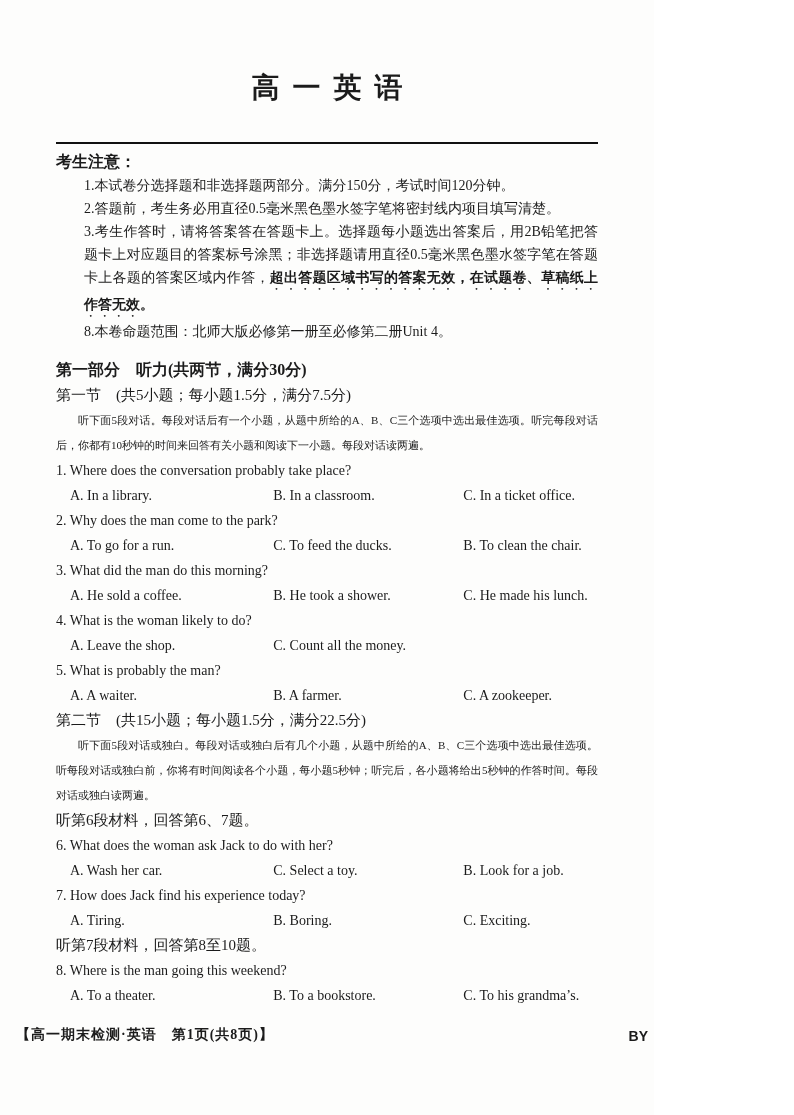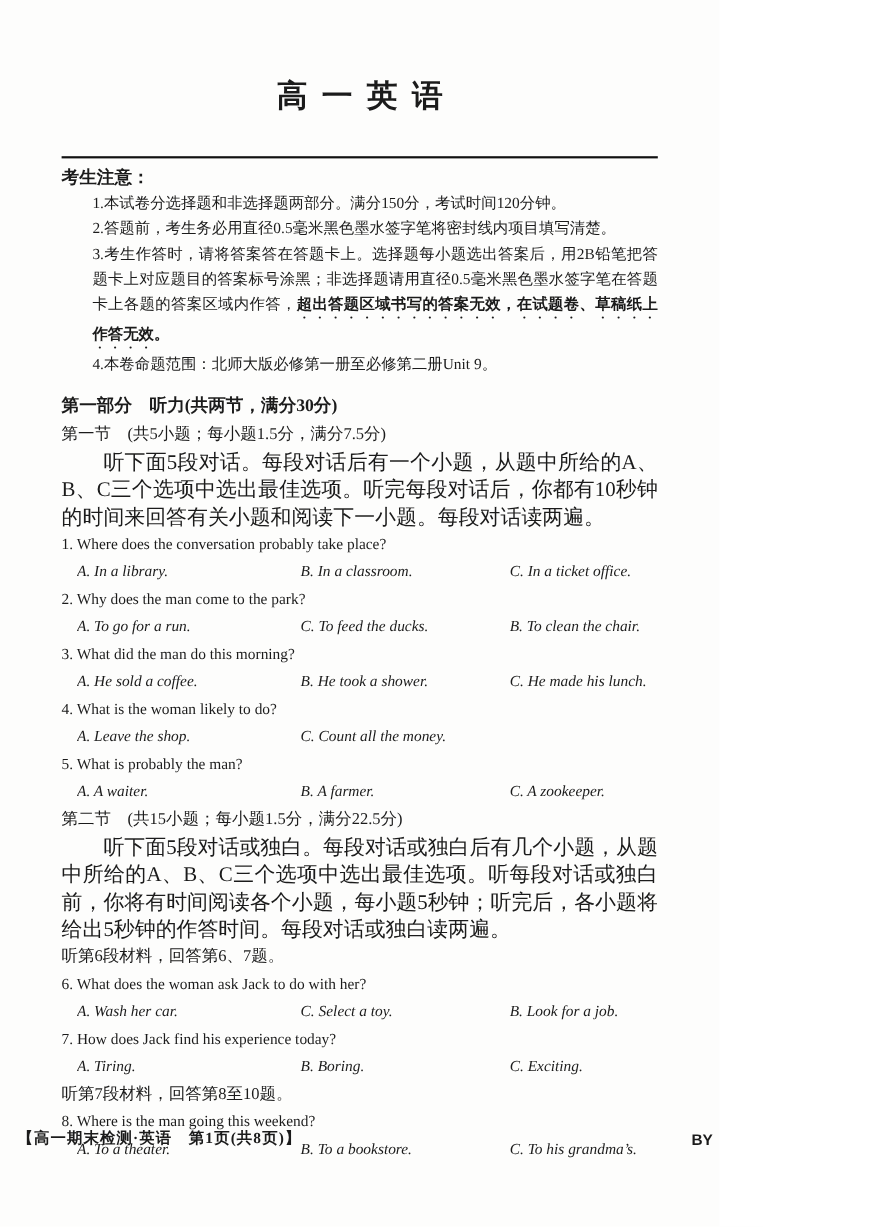--- a/index.html
+++ b/index.html
@@ -53,38 +53,38 @@
     margin-top:14px;
     font-weight:700;
     font-size:16px;
     line-height:26px;
   }
   .section-heading{
     font-size:15px;
     line-height:25px;
   }
   .instructions{
-    font-size:19px;
+    font-size:11px;
     line-height:25px;
     text-indent:2em;
     text-align:justify;
   }
   .material-line{
     font-size:15px;
     line-height:25px;
   }
   .q{font-size:14px;line-height:25px;}
   .stem{line-height:25px;}
   .opts{
     display:grid;
     grid-template-columns:38.5% 36% 25.5%;
     padding-left:14px;
     line-height:25px;
   }
-  .opts span{white-space:nowrap;overflow:hidden;font-style:italic;}
+  .opts span{white-space:nowrap;overflow:hidden;}
   .footer-center{
     position:absolute;
     left:16px;right:0;
     top:1026px;
     text-align:left;
     font-size:14px;
     font-weight:600;
     letter-spacing:1px;
   }
   .footer-right{
@@ -102,21 +102,21 @@
 <div class="page">
   <div class="content">
 
     <div class="exam-title">高一英语</div>
 
     <div class="notice">
       <div class="notice-heading">考生注意：</div>
       <div class="note">1.本试卷分选择题和非选择题两部分。满分150分，考试时间120分钟。</div>
       <div class="note">2.答题前，考生务必用直径0.5毫米黑色墨水签字笔将密封线内项目填写清楚。</div>
       <div class="note"><span>3.考生作答时，请将答案答在答题卡上。选择题每小题选出答案后，用2B铅笔把答题卡上对应题目的答案标号涂黑；非选择题请用直径0.5毫米黑色墨水签字笔在答题卡上各题的答案区域内作答，</span><span class="note-em">超出答题区域书写的答案无效，在试题卷、草稿纸上作答无效。</span></div>
-      <div class="note">4.本卷命题范围：北师大版必修第一册至必修第二册Unit 9。</div>
+      <div class="note">8.本卷命题范围：北师大版必修第一册至必修第二册Unit 4。</div>
     </div>
 
     <div class="part-heading">第一部分　听力(共两节，满分30分)</div>
 
     <div class="section-heading">第一节　(共5小题；每小题1.5分，满分7.5分)</div>
     <div class="instructions">听下面5段对话。每段对话后有一个小题，从题中所给的A、B、C三个选项中选出最佳选项。听完每段对话后，你都有10秒钟的时间来回答有关小题和阅读下一小题。每段对话读两遍。</div>
 
     <div class="q">
       <div class="stem">1. Where does the conversation probably take place?</div>
       <div class="opts">

